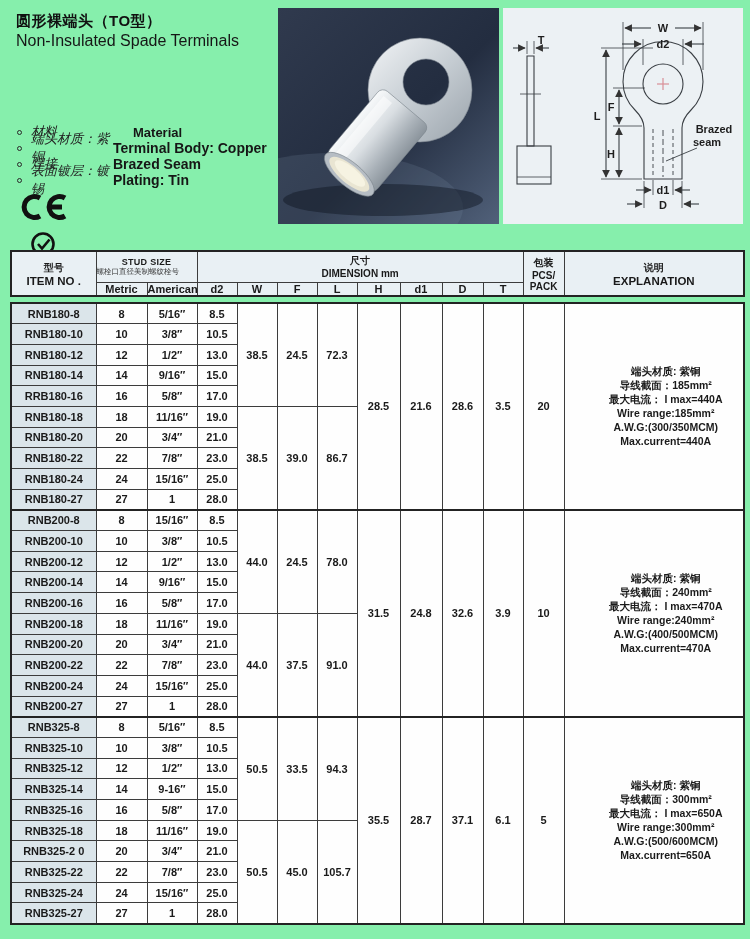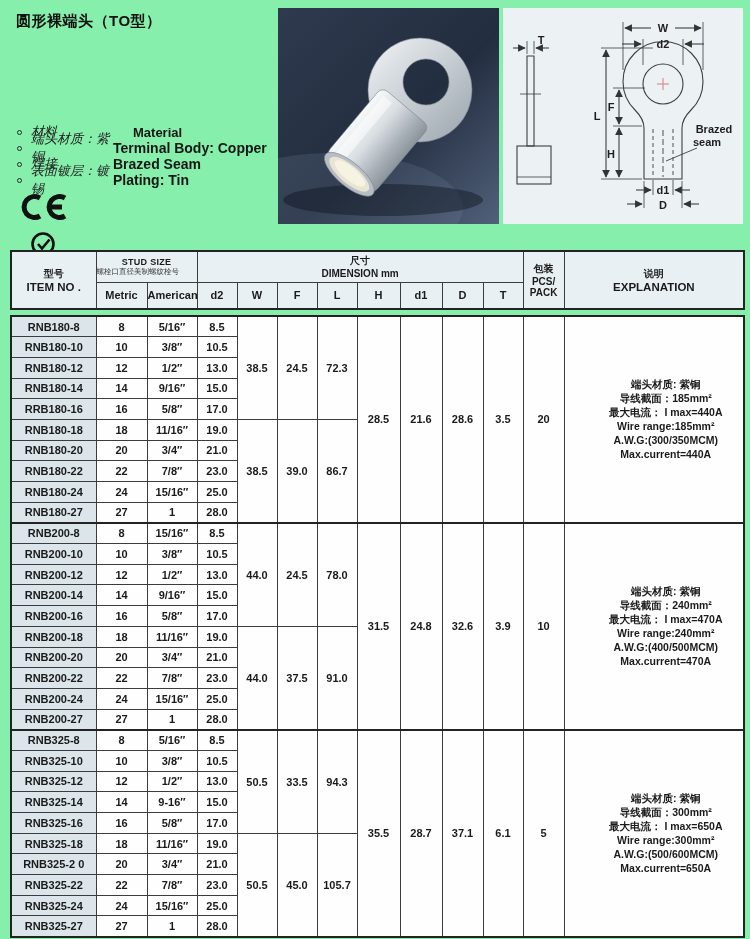--- a/index.html
+++ b/index.html
@@ -31,21 +31,21 @@
 
   
   .table-wrap { position:absolute; left:10px; top:250px; width:733px; }
   table.spec { border-collapse:collapse; table-layout:fixed; width:733px;
                border:2px solid #232323; }
   table.spec td { border:1px solid #3c3c3c; text-align:center; vertical-align:middle;
                   font-size:11px; font-weight:bold; color:#1a1a1a; overflow:hidden; }
   #head-table { margin-bottom:5px; }
   #head-table td { background:#e9f0f4; }
   tr.h1 { height:31px; }
-  tr.h2 { height:27px; }
+  tr.h2 { height:14px; }
   .hdr-zh  { font-size:10px; font-weight:bold; }
   .hdr-en  { font-size:11.5px; font-weight:bold; }
   .stud-top { font-size:9px; font-weight:bold; letter-spacing:0.3px; }
   .stud-sub { display:flex; justify-content:flex-start; font-size:7.5px; font-weight:normal; color:#333; }
   .dim-letter { font-size:12px; }
   .pack-line { font-size:10px; font-weight:bold; line-height:11px; }
 
   #body-table tr { height:20.7px; }
   #body-table td { background:#fefefe; }
   #body-table td.c-item { background:#dbe5ea; }
@@ -53,20 +53,21 @@
   td.expl { text-align:left; }
   td.expl div { font-size:10.5px; font-weight:bold; line-height:14px; padding-left:24px; white-space:nowrap;text-align:center; }
 </style>
 </head>
 <body>
 
 <div class="page">
 
   <div class="titles">
     <div class="title-zh">圆形裸端头（TO型）</div>
+    <div class="title-en">Non-Insulated Spade Terminals</div>
   </div>
 
   <div class="materials">
     <div class="mat-row first">
       <span class="bullet"></span>
       <span class="mat-zh">材料</span>
       <span class="mat-en">Material</span>
     </div>
     <div class="mat-row">
       <span class="bullet"></span>

